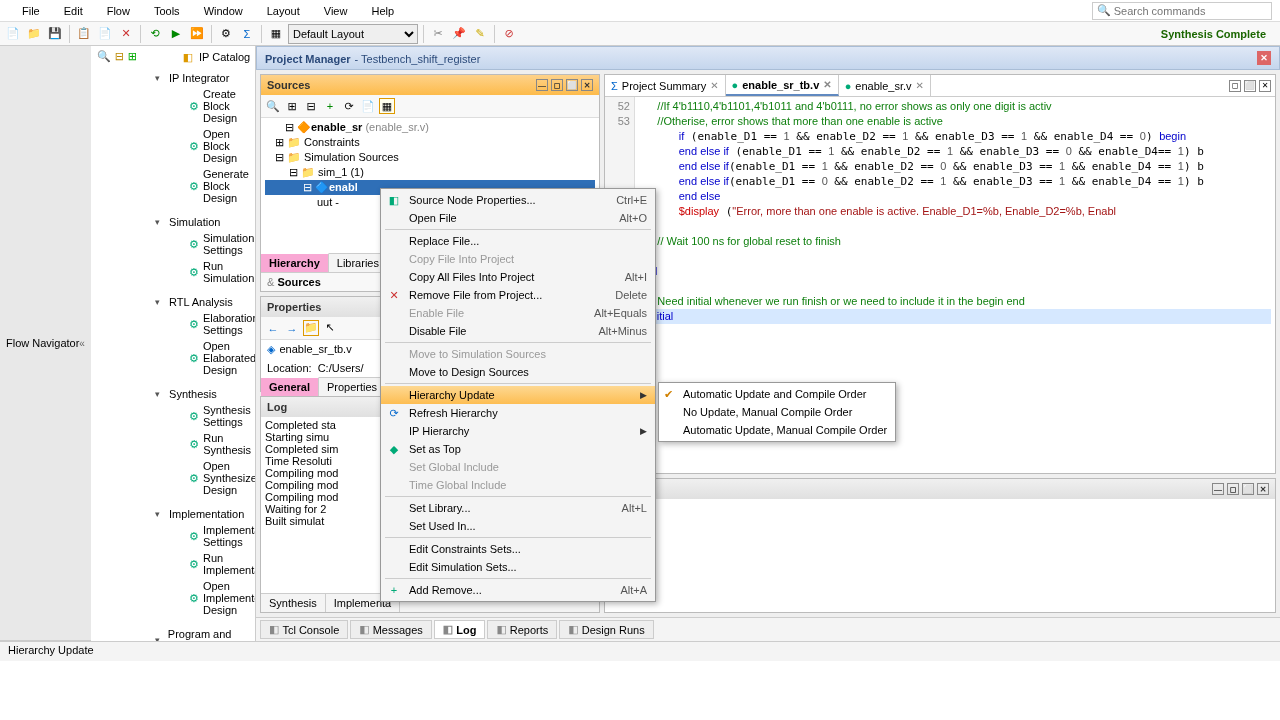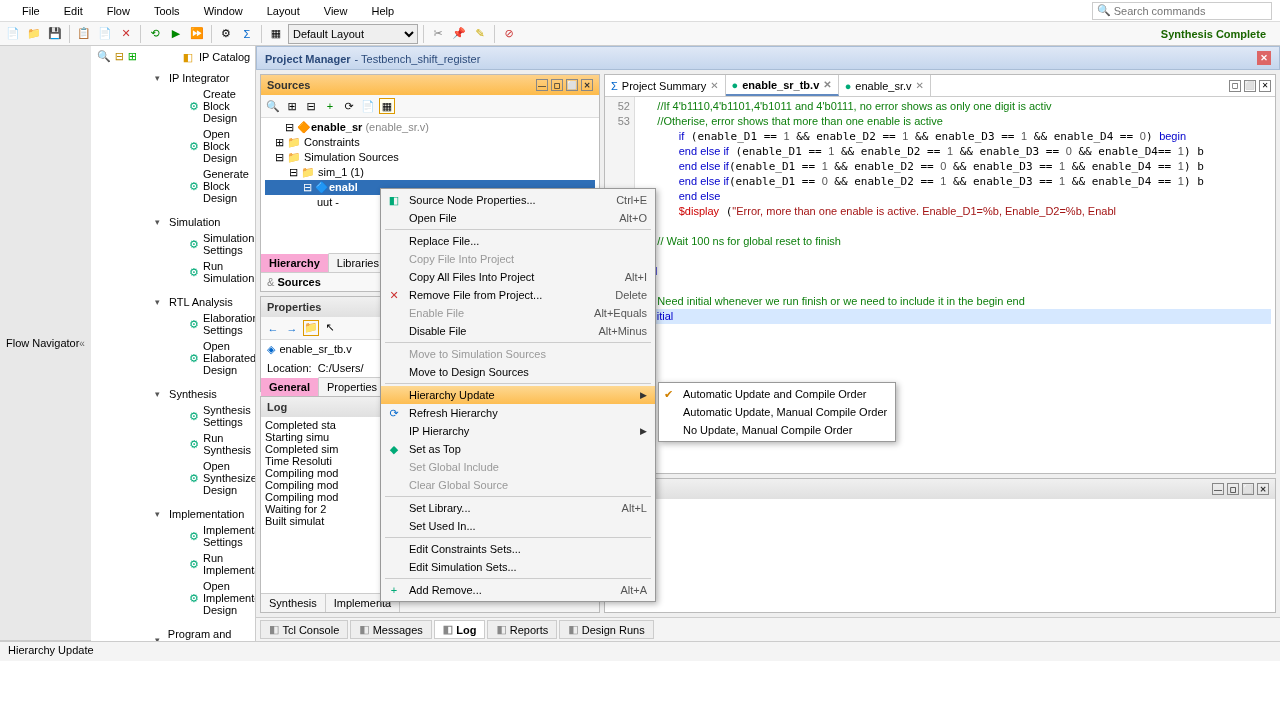--- a/index.html
+++ b/index.html
@@ -465,21 +465,21 @@
     <div class="cm-item">
       <span class="cm-ic">
         <span style="color:#0a7">◆</span>
       </span>
       <span>Set as Top</span>
     </div>
     <div class="cm-item disabled">
       <span>Set Global Include</span>
     </div>
     <div class="cm-item disabled">
-      <span>Clear Global Source</span>
+      <span>Time Global Include</span>
     </div>
     <div class="cm-sep"></div>
     <div class="cm-item">
       <span>Set Library...</span>
       <span class="sc">Alt+L</span>
     </div>
     <div class="cm-item">
       <span>Set Used In...</span>
     </div>
     <div class="cm-sep"></div>
@@ -497,18 +497,18 @@
       <span>Add Remove...</span>
       <span class="sc">Alt+A</span>
     </div>
   </div>
 <div class="submenu" id="submenu" style="left:658px;top:382px">
     <div class="sm-item">
       <span class="chk">✔</span>
       <span>Automatic Update and Compile Order</span>
     </div>
     <div class="sm-item">
+      <span>No Update, Manual Compile Order</span>
+    </div>
+    <div class="sm-item">
       <span>Automatic Update, Manual Compile Order</span>
     </div>
-    <div class="sm-item">
-      <span>No Update, Manual Compile Order</span>
-    </div>
   </div>
 
 </body></html>

